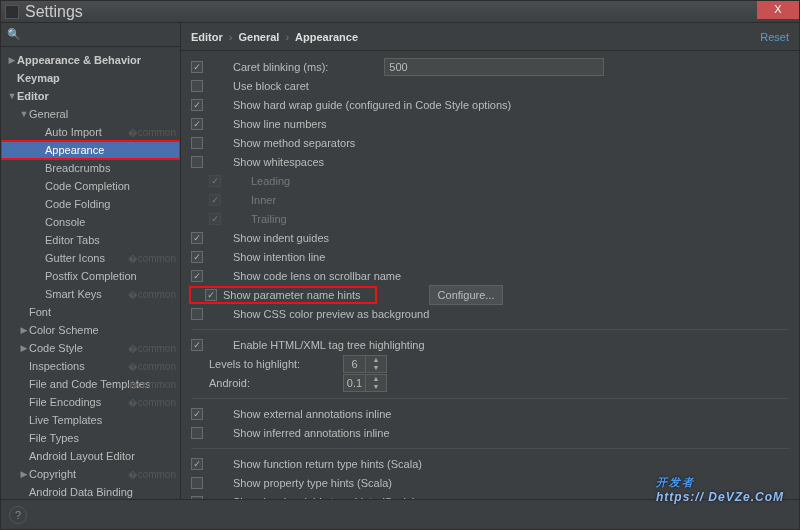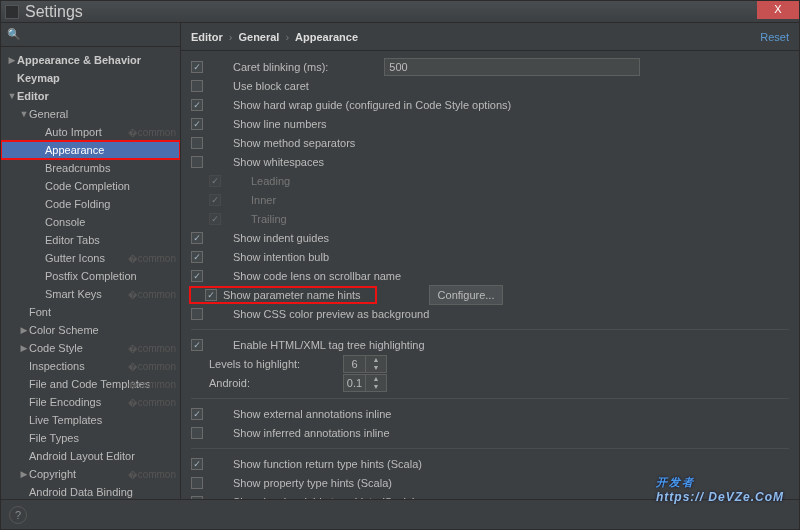--- a/index.html
+++ b/index.html
@@ -183,21 +183,21 @@
         <span class="sep">›</span>
         <span>Appearance</span>
         <span class="reset">Reset</span>
       </div>
       <div class="panel">
 
         <div class="row">
           <span class="cb checked"></span>
           <span class="lbl">Caret blinking (ms):</span>
           <span style="width:8px"></span>
-          <input class="input" style="width: 256px;" value="500">
+          <input class="input" style="width: 220px;" value="500">
         </div>
         <div class="row">
             <span class="cb"></span>
             <span class="lbl">Use block caret</span>
           </div>
         <div class="row">
             <span class="cb checked"></span>
             <span class="lbl">Show hard wrap guide (configured in Code Style options)</span>
           </div>
         <div class="row">
@@ -223,21 +223,21 @@
         <div class="row ind1">
             <span class="cb checked disabled"></span>
             <span class="lbl dis">Trailing</span>
           </div>
         <div class="row">
             <span class="cb checked"></span>
             <span class="lbl">Show indent guides</span>
           </div>
         <div class="row">
             <span class="cb checked"></span>
-            <span class="lbl">Show intention bulb</span>
+            <span class="lbl">Show intention line</span>
           </div>
         <div class="row">
             <span class="cb checked"></span>
             <span class="lbl">Show code lens on scrollbar name</span>
           </div>
 
         <div class="row">
           <span class="param-block">
             <span class="cb checked"></span>
             <span class="lbl">Show parameter name hints</span>

